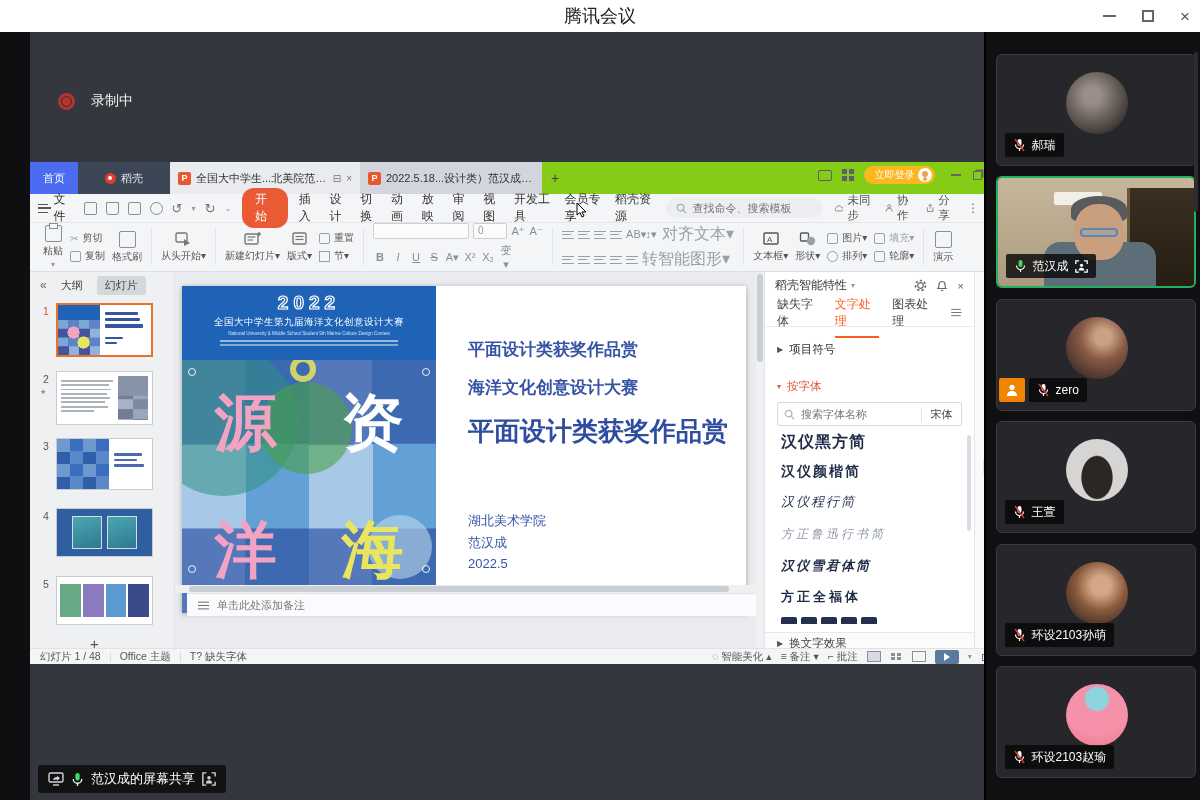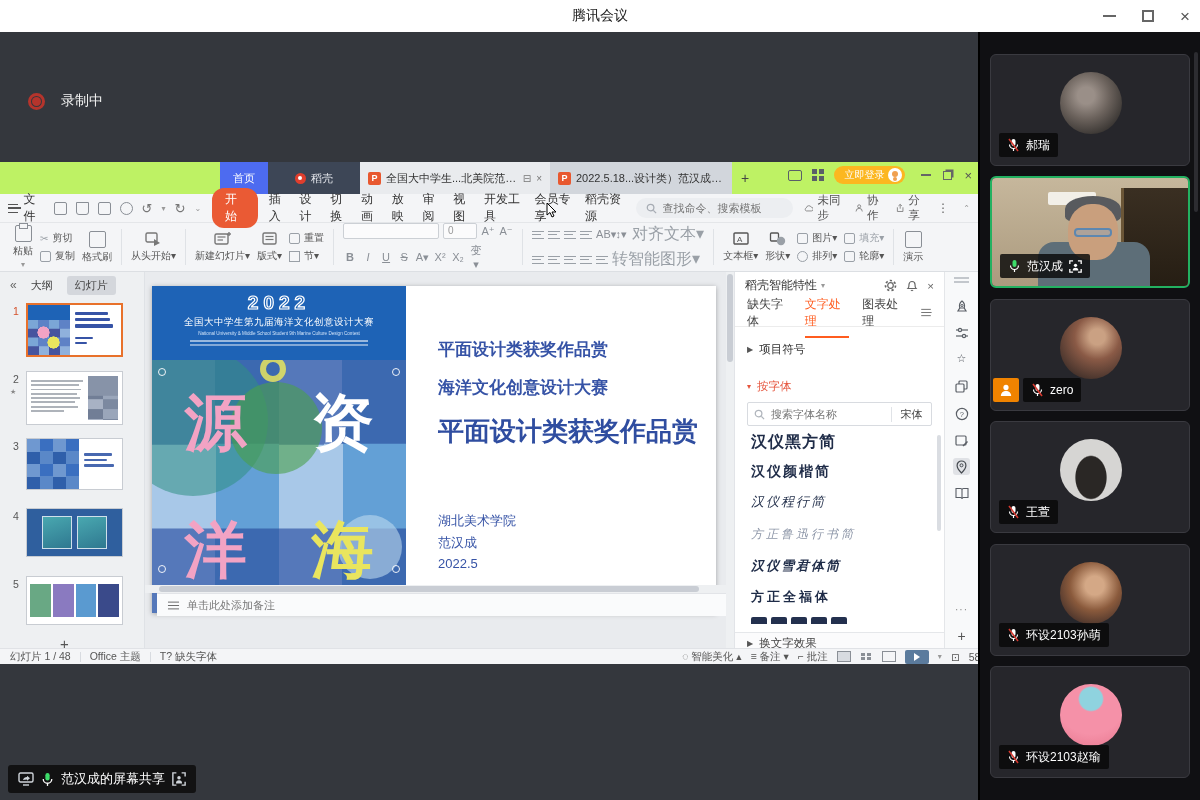--- a/index.html
+++ b/index.html
@@ -1,42 +1,42 @@
 <!DOCTYPE html>
 <html><head>
 <meta charset="utf-8">
 <style>
   * { margin:0; padding:0; box-sizing:border-box; }
   body { width:1200px; height:800px; overflow:hidden; font-family:"Liberation Sans","DejaVu Sans",sans-serif; background:#0f0f11; }
   .screen { position:relative; width:1200px; height:800px; }
 
   
   .titlebar { position:absolute; left:0; top:0; width:1200px; height:32px; background:#fff; display:flex; align-items:center; justify-content:center; }
-  .titlebar .title { font-size:14px; color:#222; }
+  .titlebar .title { font-size:18px; color:#222; }
   .win-controls { position:absolute; right:10px; top:0; height:32px; display:flex; align-items:center; gap:26px; }
   .wc-min { width:13px; height:2px; background:#666; }
   .wc-max { width:12px; height:12px; border:2px solid #666; }
   .wc-close { font-size:17px; color:#555; line-height:1; }
 
   
-  .workspace { position:absolute; left:0; top:32px; width:1200px; height:768px; display:flex; }
+  .workspace { position:absolute; left:0; top:32px; width:1200px; height:768px; display:flex;padding-left:30px; }
   .share-area { position:relative; width:978px; height:768px; background:#34373d; }
   .participants { position:relative; width:222px; height:768px; background:#101013; border-left:2px solid #000; }
 
   
   .recording { position:absolute; left:28px; top:60px; display:flex; align-items:center; gap:16px; }
   .rec-ring { width:17px; height:17px; border:3px solid #b5342c; border-radius:50%; display:flex; align-items:center; justify-content:center; }
   .rec-dot { width:9px; height:9px; background:#b5342c; border-radius:50%; }
   .rec-label { color:#f2f2f2; font-size:14px; }
 
   
   .wps { position:absolute; left:0; top:130px; width:978px; height:502px; background:#f4f5f7; font-size:11px; color:#444; }
 
   
-  .wps-tabbar { position:relative; height:32px; background:#bef264; display:flex; align-items:stretch;justify-content:center; }
+  .wps-tabbar { position:relative; height:32px; background:#84cc16; display:flex; align-items:stretch; }
   .tab-home { width:48px; background:#4d6bf0; color:#fff; display:flex; align-items:center; justify-content:center; font-size:11px; }
   .tab-docer { width:92px; background:#3d4656; color:#e8eaef; display:flex; align-items:center; justify-content:center; gap:5px; font-size:11px; }
   .docer-logo { width:11px; height:11px; border-radius:50%; background:#e03e2d; position:relative; }
   .docer-logo:after { content:""; position:absolute; left:3px; top:3px; width:4px; height:4px; background:#fff; border-radius:50%; }
   .tab-doc { display:flex; align-items:center; gap:5px; padding:0 8px; font-size:11px; color:#333; max-width:190px; }
   .tab-doc.active { background:#e9ebee; }
   .tab-doc.inactive { background:#d2d6dc; }
   .ppt-ic { width:13px; height:13px; background:#e8582f; color:#fff; font-size:9px; font-weight:bold; display:flex; align-items:center; justify-content:center; border-radius:2px; flex:0 0 auto; }
   .tab-doc .tname { white-space:nowrap; overflow:hidden; text-overflow:ellipsis; }
   .tab-mini { color:#777; font-size:10px; flex:0 0 auto; }

